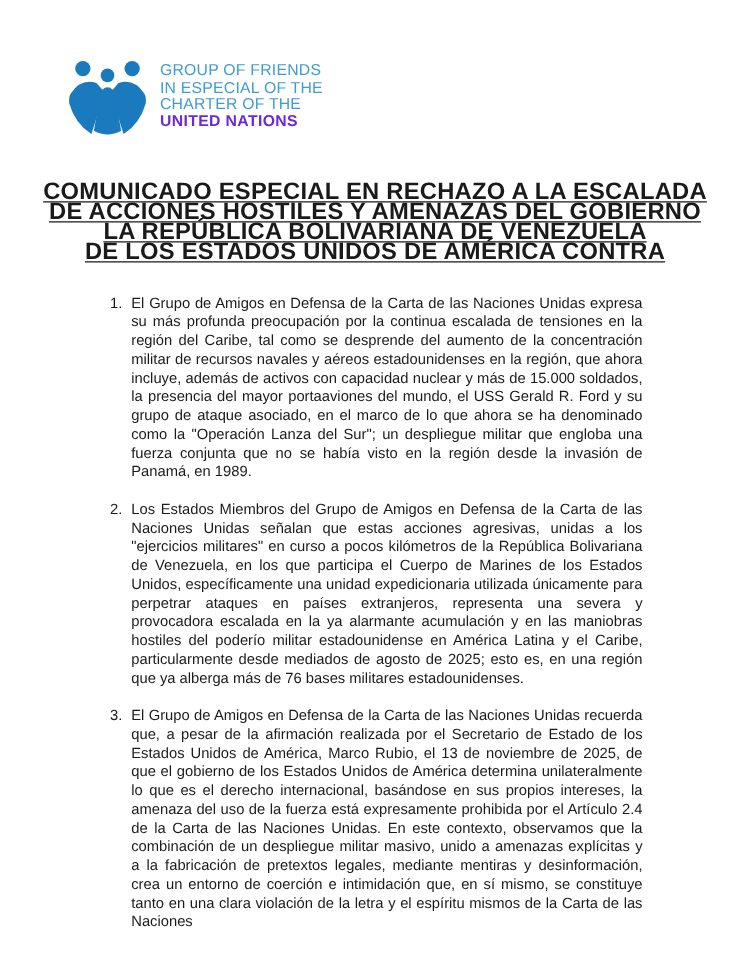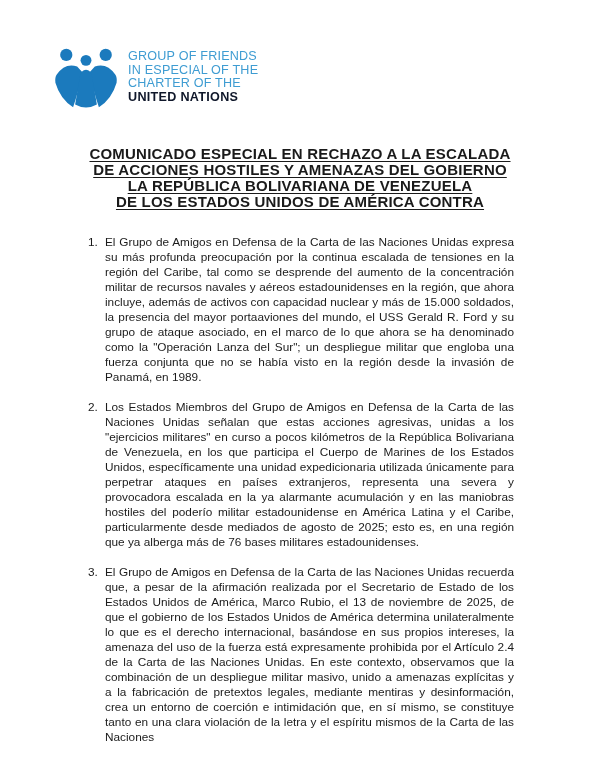--- a/index.html
+++ b/index.html
@@ -21,30 +21,30 @@
   }
   .logo-icon { width: 68px; height: 64px; flex: none; }
   .logo-text {
     padding-top: 4px;
     font-size: 12.6px; line-height: 13.6px;
     color: #3e9cd2;
     letter-spacing: 0.2px;
     white-space: nowrap;
   }
   .logo-text .lt-bold {
-    color: #0f172a;
+    color: #6d28d9;
     font-weight: bold;
     letter-spacing: 0.3px;
   }
   
   .doc-title {
     position: absolute; top: 146px; left: 30px; right: 30px;
     margin: 0;
     text-align: center;
-    font-size: 15px; font-weight: bold; line-height: 16px;
+    font-size: 19px; font-weight: bold; line-height: 16px;
     color: #1a1a1a;
   }
   .doc-title .tline {
     display: block;
     text-decoration: underline;
     text-decoration-thickness: 1.3px;
     text-underline-offset: 2px;
     letter-spacing: 0.2px;
   }
   

